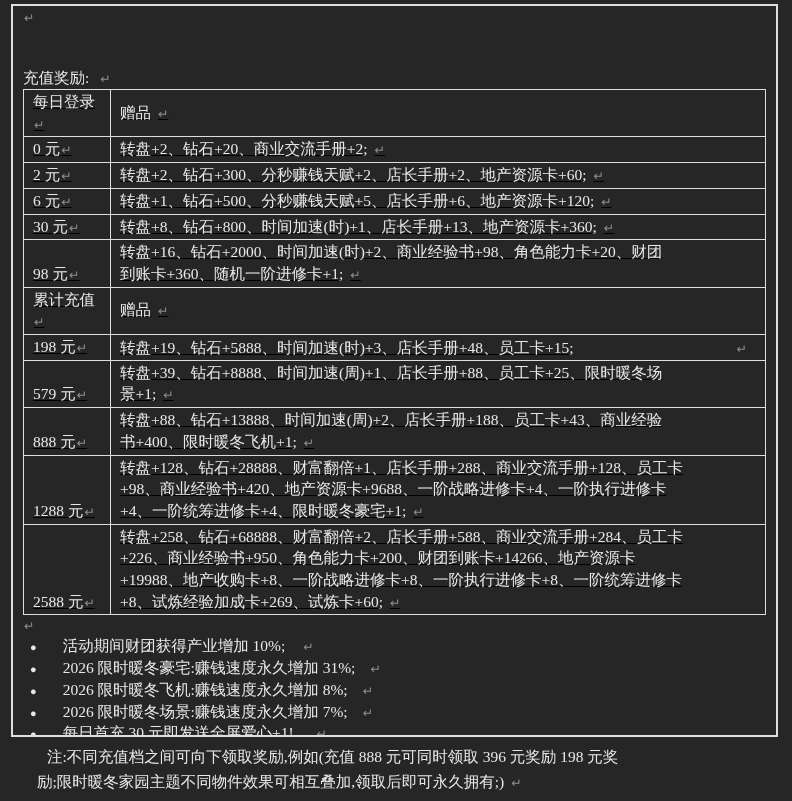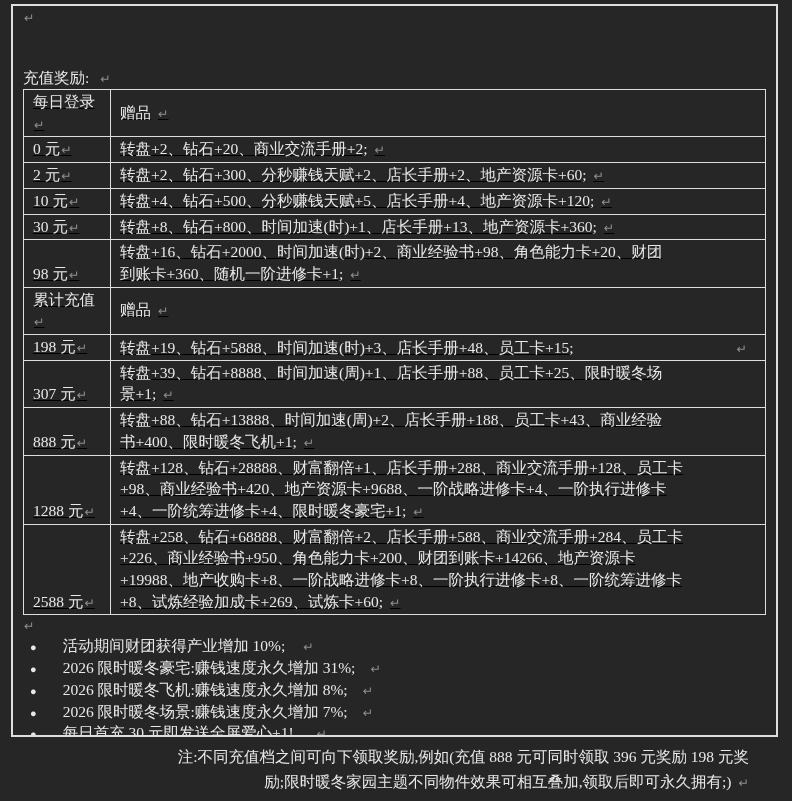--- a/index.html
+++ b/index.html
@@ -40,21 +40,20 @@
     height:21.7px;line-height:21.7px;font-size:15.5px;color:#e8e8e8;
     padding-left:7px;white-space:nowrap;
   }
   .bullet-dot{font-size:11px;margin-right:26px;color:#e8e8e8;} .ml15{margin-left:15px;} .ml18{margin-left:18px;}
   .ml23{margin-left:23px;}
 
   .note{
     position:absolute;left:37px;top:744px;width:712px;
     font-size:15.5px;line-height:25px;color:#e8e8e8;
     text-indent:10px;
-    text-align:right;
   }
   .note .txt{white-space:pre-wrap;}
 </style>
 </head>
 <body>
 
 <div class="border-box">
 
   <div class="para"><span class="pilcrow">↵</span></div>
 
@@ -77,22 +76,22 @@
       <td class="c2"><span class="txt">转盘+2、钻石+20、商业交流手册+2;</span><span class="pilcrow">↵</span></td>
     </tr>
 
 
     <tr>
       <td class="c1"><span class="txt">2 元</span><span class="pilcrow">↵</span></td>
       <td class="c2"><span class="txt">转盘+2、钻石+300、分秒赚钱天赋+2、店长手册+2、地产资源卡+60;</span><span class="pilcrow">↵</span></td>
     </tr>
 
     <tr>
-      <td class="c1"><span class="txt">10 元</span><span class="pilcrow">↵</span></td>
-      <td class="c2"><span class="txt">转盘+4、钻石+500、分秒赚钱天赋+5、店长手册+4、地产资源卡+120;</span><span class="pilcrow">↵</span></td>
+      <td class="c1"><span class="txt">6 元</span><span class="pilcrow">↵</span></td>
+      <td class="c2"><span class="txt">转盘+1、钻石+500、分秒赚钱天赋+5、店长手册+6、地产资源卡+120;</span><span class="pilcrow">↵</span></td>
     </tr>
 
     <tr>
       <td class="c1"><span class="txt">30 元</span><span class="pilcrow">↵</span></td>
       <td class="c2"><span class="txt">转盘+8、钻石+800、时间加速(时)+1、店长手册+13、地产资源卡+360;</span><span class="pilcrow">↵</span></td>
     </tr>
 
     <tr>
       <td class="c1"><span class="txt">98 元</span><span class="pilcrow">↵</span></td>
       <td class="c2"><span class="txt">转盘+16、钻石+2000、时间加速(时)+2、商业经验书+98、角色能力卡+20、财团
@@ -103,21 +102,21 @@
       <td class="c1"><span class="txt">累计充值</span><span class="pilcrow">↵</span></td>
       <td class="c2"><span class="txt">赠品</span><span class="pilcrow">↵</span></td>
     </tr>
 
     <tr>
       <td class="c1"><span class="txt">198 元</span><span class="pilcrow">↵</span></td>
       <td class="c2 far"><span class="txt">转盘+19、钻石+5888、时间加速(时)+3、店长手册+48、员工卡+15;</span><span class="pilcrow">↵</span></td>
     </tr>
 
     <tr>
-      <td class="c1"><span class="txt">307 元</span><span class="pilcrow">↵</span></td>
+      <td class="c1"><span class="txt">579 元</span><span class="pilcrow">↵</span></td>
       <td class="c2"><span class="txt">转盘+39、钻石+8888、时间加速(周)+1、店长手册+88、员工卡+25、限时暖冬场
 景+1;</span><span class="pilcrow">↵</span></td>
     </tr>
 
     <tr>
       <td class="c1"><span class="txt">888 元</span><span class="pilcrow">↵</span></td>
       <td class="c2"><span class="txt">转盘+88、钻石+13888、时间加速(周)+2、店长手册+188、员工卡+43、商业经验
 书+400、限时暖冬飞机+1;</span><span class="pilcrow">↵</span></td>
     </tr>
 

